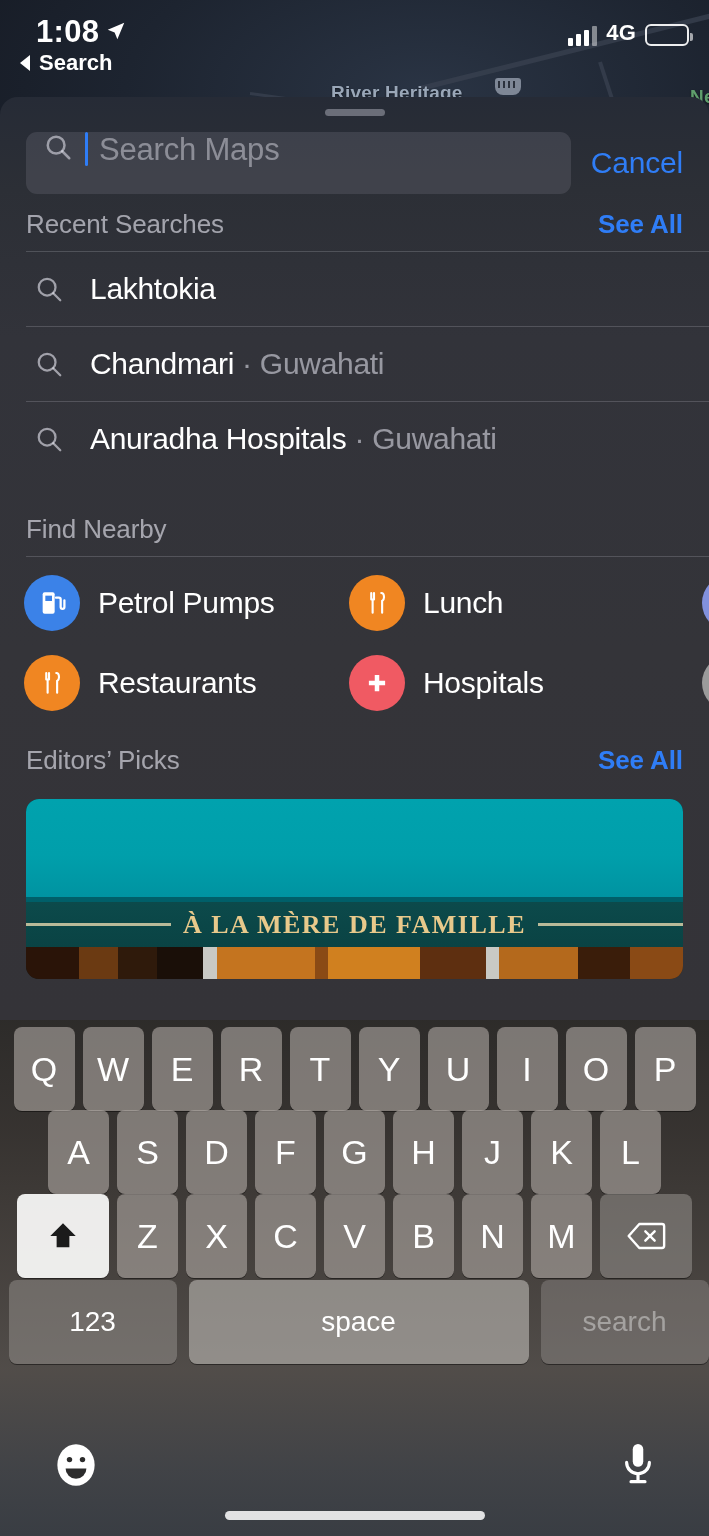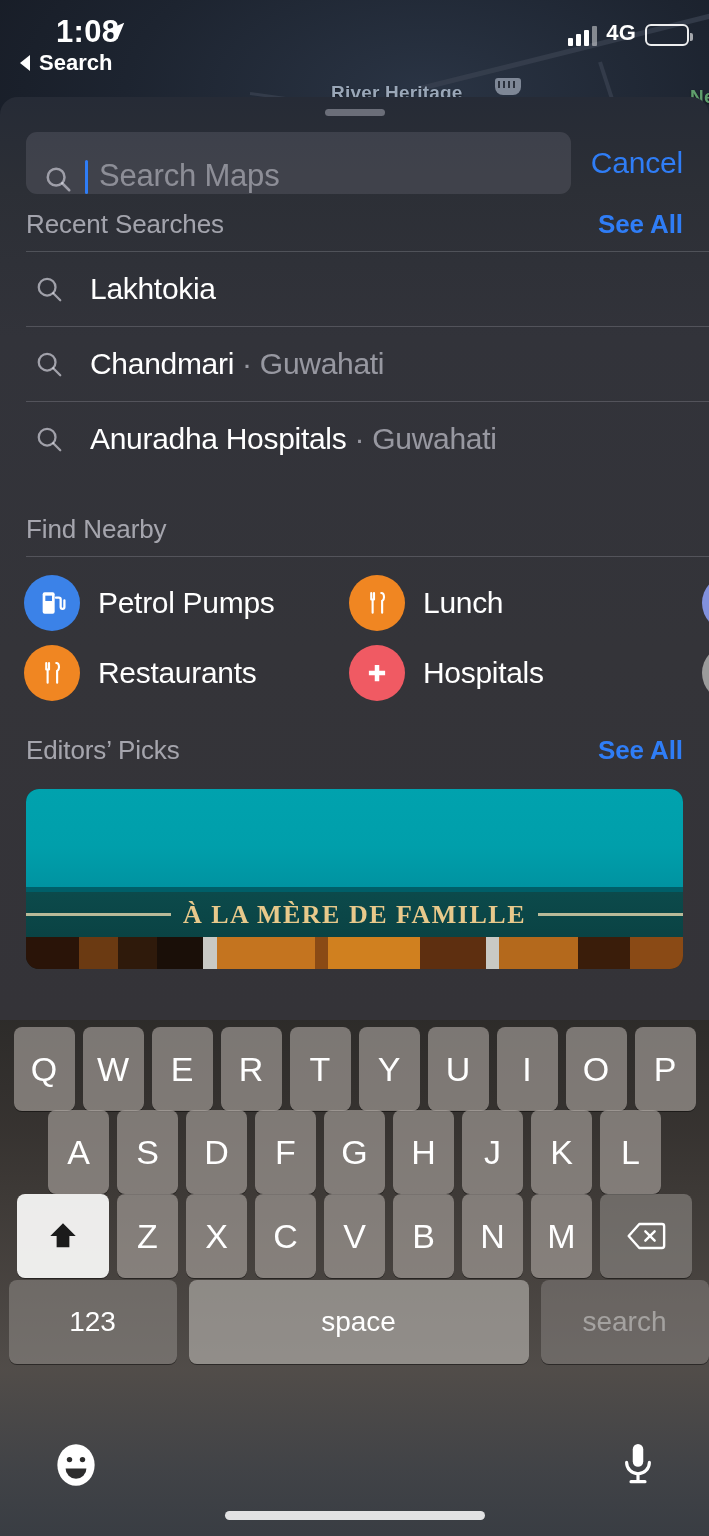--- a/index.html
+++ b/index.html
@@ -35,21 +35,21 @@
     content:""; position:absolute; left:3px; right:3px; top:3px; height:7px;
     background:repeating-linear-gradient(90deg,#2b313c 0 2px, transparent 2px 5px);
   }
 
   
   #status-bar{
     position:absolute; top:0; left:0; width:709px; height:92px;
     z-index:40; color:#fff; pointer-events:none;
   }
   #status-time{
-    position:absolute; left:56px; top:14px;
+    position:absolute; left:36px; top:14px;
     font-size:31px; font-weight:700; letter-spacing:.3px;
   }
   #loc-arrow{
     position:absolute; left:105px; top:20px; width:22px; height:22px;
   }
   #back-search{
     position:absolute; left:18px; top:50px;
     font-size:22px; font-weight:600; color:#fff;
     display:flex; align-items:center; gap:7px;
   }
@@ -88,21 +88,21 @@
   }
 
   
   #search-row{
     position:absolute; left:0; top:33px; width:709px; height:65px;
     display:flex; align-items:center; padding:0 26px;
   }
   #search-field{
     flex:1; height:62px; border-radius:11px;
     background:rgba(118,118,128,.28);
-    display:flex; align-items:flex-end; padding:0 17px; gap:10px;
+    display:flex; align-items:flex-start; padding:0 17px; gap:10px;
   }
   #search-icon{ flex:none; }
   #caret{
     width:3px; height:34px; background:#2f7df6; border-radius:2px;
     margin-left:2px;
   }
   #search-placeholder{
     font-size:31px; color:rgba(235,235,245,.45); letter-spacing:-.2px;
     margin-left:1px;
   }
@@ -123,21 +123,21 @@
   .recent-row{
     display:flex; align-items:center; gap:26px;
     height:74px; padding-left:34px;
   }
   .recent-text{ font-size:30px; color:#fff; letter-spacing:-.3px; }
   .recent-text .sub{ color:rgba(235,235,245,.55); }
 
   
   #nearby-grid{
     display:grid; grid-template-columns:325px 325px 120px;
-    row-gap:14px; padding:18px 1px 0 24px; align-items:center;
+    row-gap:24px; padding:18px 1px 0 24px; align-items:center;
   }
   .nearby-item{ display:flex; align-items:center; gap:18px; }
   .nb-icon{
     width:56px; height:56px; border-radius:50%;
     display:flex; align-items:center; justify-content:center; flex:none;
   }
   .nb-label{ font-size:30px; color:#fff; letter-spacing:-.3px; white-space:nowrap; }
 
   
   #picks-card{

